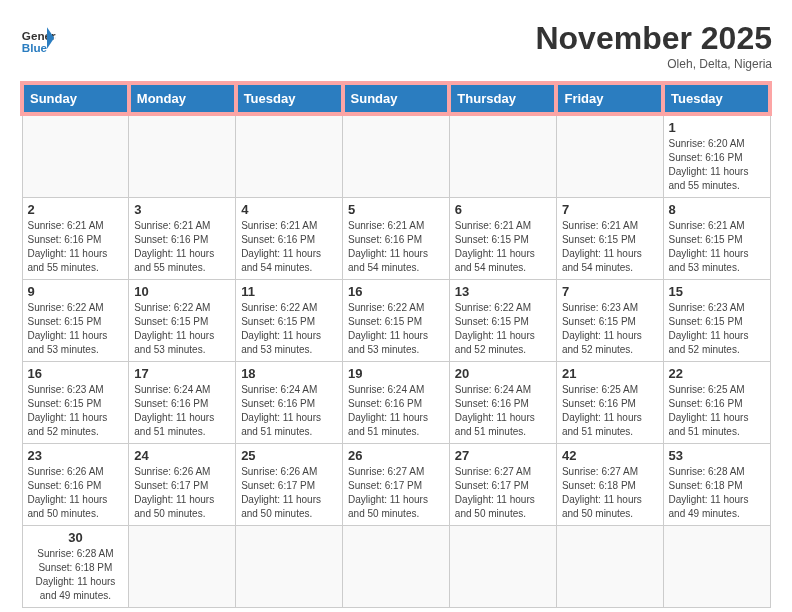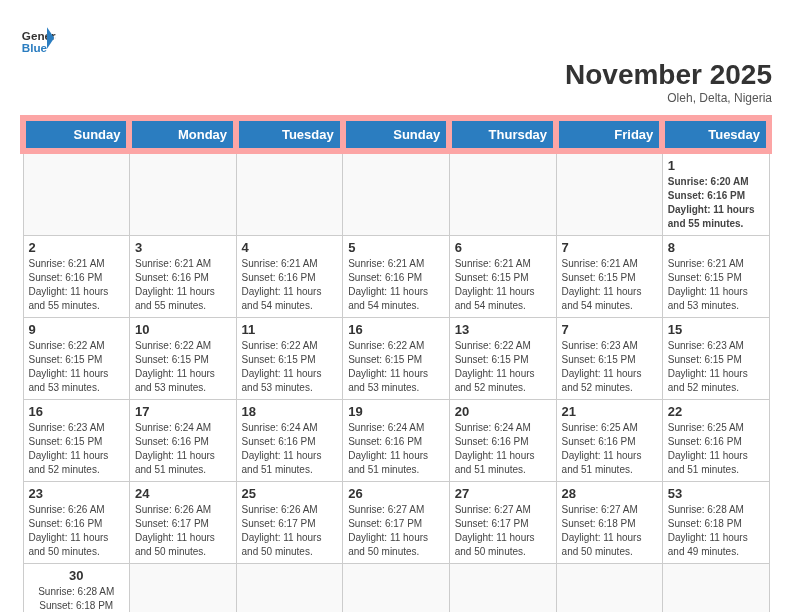--- a/index.html
+++ b/index.html
@@ -22,42 +22,41 @@
       gap: 6px;
     }
     .logo-icon {
       width: 36px;
       height: 36px;
     }
     .title-block {
       text-align: right;
     }
     .month-title {
-      font-size: 28px;
+      font-size: 32px;
       font-weight: bold;
       color: #333;
-      margin-top: 39px;
     }
     .location {
       font-size: 12px;
       color: #555;
     }
     .calendar {
       width: 100%;
       border-collapse: collapse;
       border: 1px solid #ccc;
     }
     .calendar th {
       background-color: #2b7dc0;
       color: #fff;
-      text-align: right;
+      text-align: left;
       padding: 6px 6px;
       font-size: 13px;
       font-weight: bold;
-      border: 6px solid #fca5a5;
+      border: 4px solid #fca5a5;
     }
     .calendar td {
       vertical-align: top;
       border: 1px solid #ccc;
       padding: 4px 5px;
       font-size: 10.5px;
       color: #333;
       width: 108px;
       min-height: 80px;
       height: 80px;
@@ -115,21 +114,21 @@
   <tbody id="calendar-body">
   <tr>
         <td class="empty-cell"></td>
         <td class="empty-cell"></td>
         <td class="empty-cell"></td>
         <td class="empty-cell"></td>
         <td class="empty-cell"></td>
         <td class="empty-cell"></td>
         <td>
           <span class="day-number">1</span>
-          <div class="cell-content" style="white-space: pre-line; font-weight: bold;">Sunrise: 6:20 AM
+          <div class="cell-content" style="white-space: pre-line;">Sunrise: 6:20 AM
 Sunset: 6:16 PM
 Daylight: 11 hours
 and 55 minutes.</div>
         </td>
       </tr>
       <tr>
         <td>
           <span class="day-number">2</span>
           <div class="cell-content" style="white-space: pre-line;">Sunrise: 6:21 AM
 Sunset: 6:16 PM
@@ -311,21 +310,21 @@
 and 50 minutes.</div>
         </td>
         <td>
           <span class="day-number">27</span>
           <div class="cell-content" style="white-space: pre-line;">Sunrise: 6:27 AM
 Sunset: 6:17 PM
 Daylight: 11 hours
 and 50 minutes.</div>
         </td>
         <td>
-          <span class="day-number">28</span>
+          <span class="day-number">42</span>
           <div class="cell-content" style="white-space: pre-line;">Sunrise: 6:27 AM
 Sunset: 6:18 PM
 Daylight: 11 hours
 and 50 minutes.</div>
         </td>
         <td>
           <span class="day-number">53</span>
           <div class="cell-content" style="white-space: pre-line;">Sunrise: 6:28 AM
 Sunset: 6:18 PM
 Daylight: 11 hours

